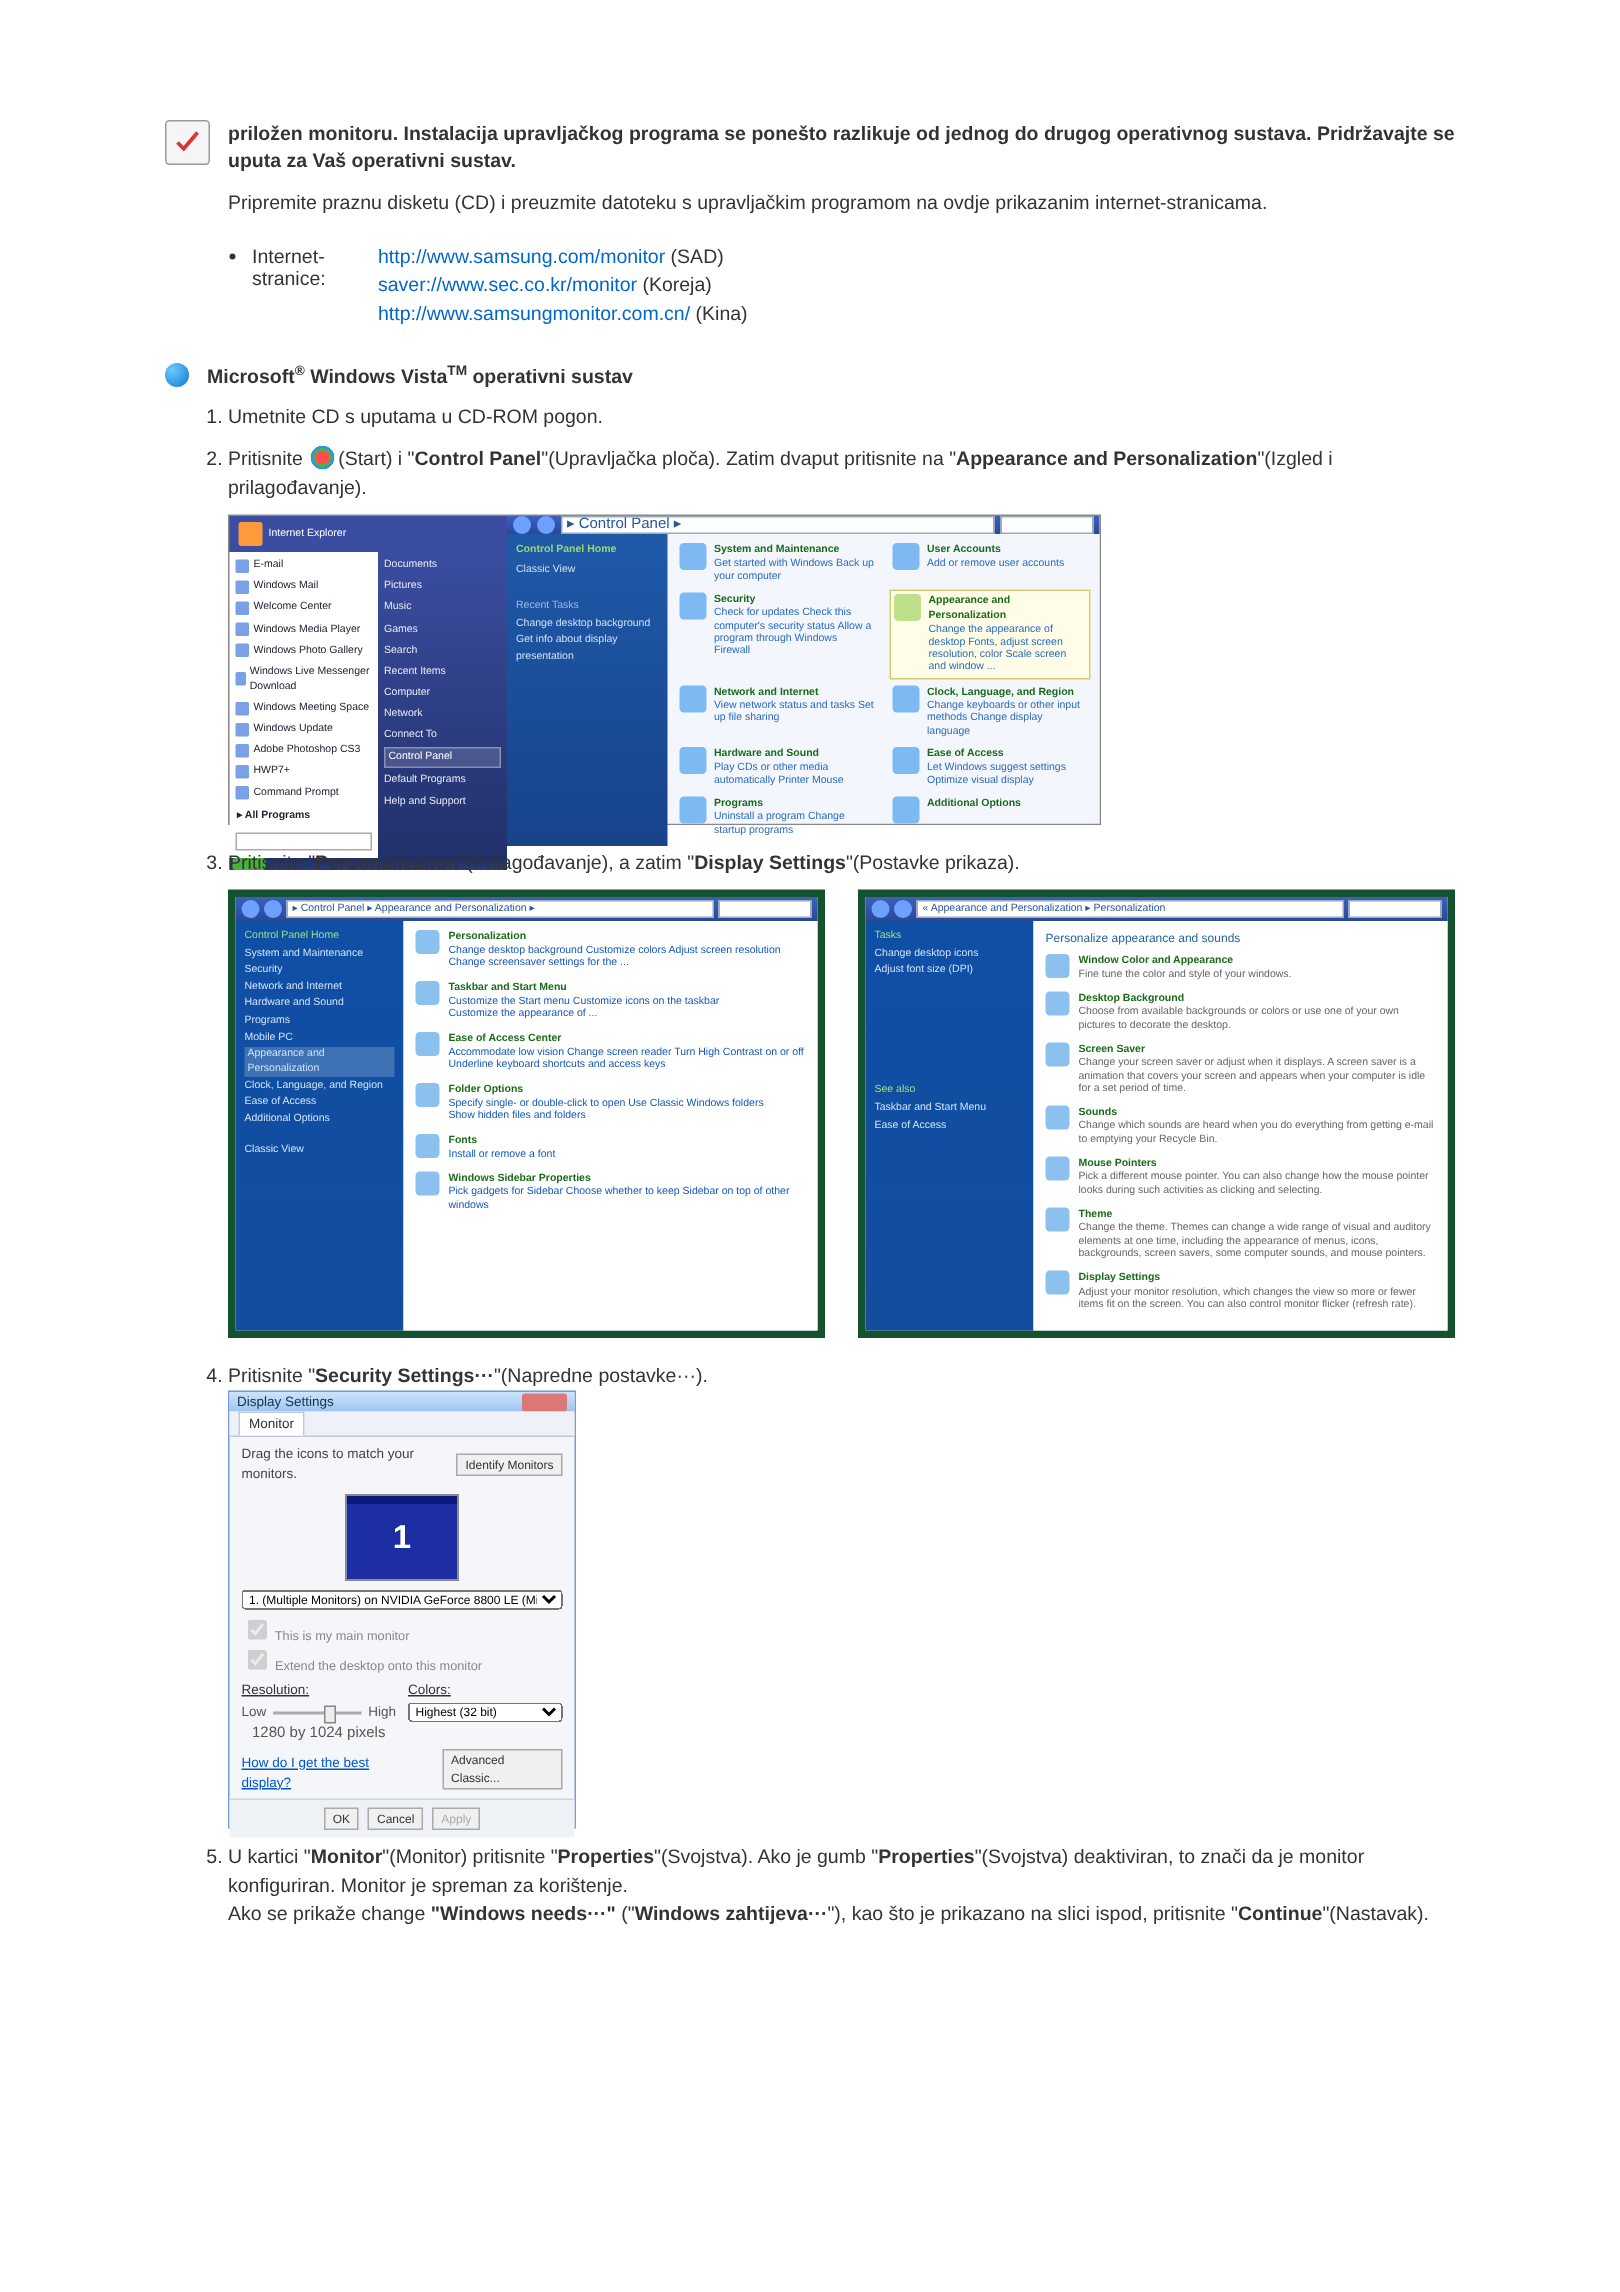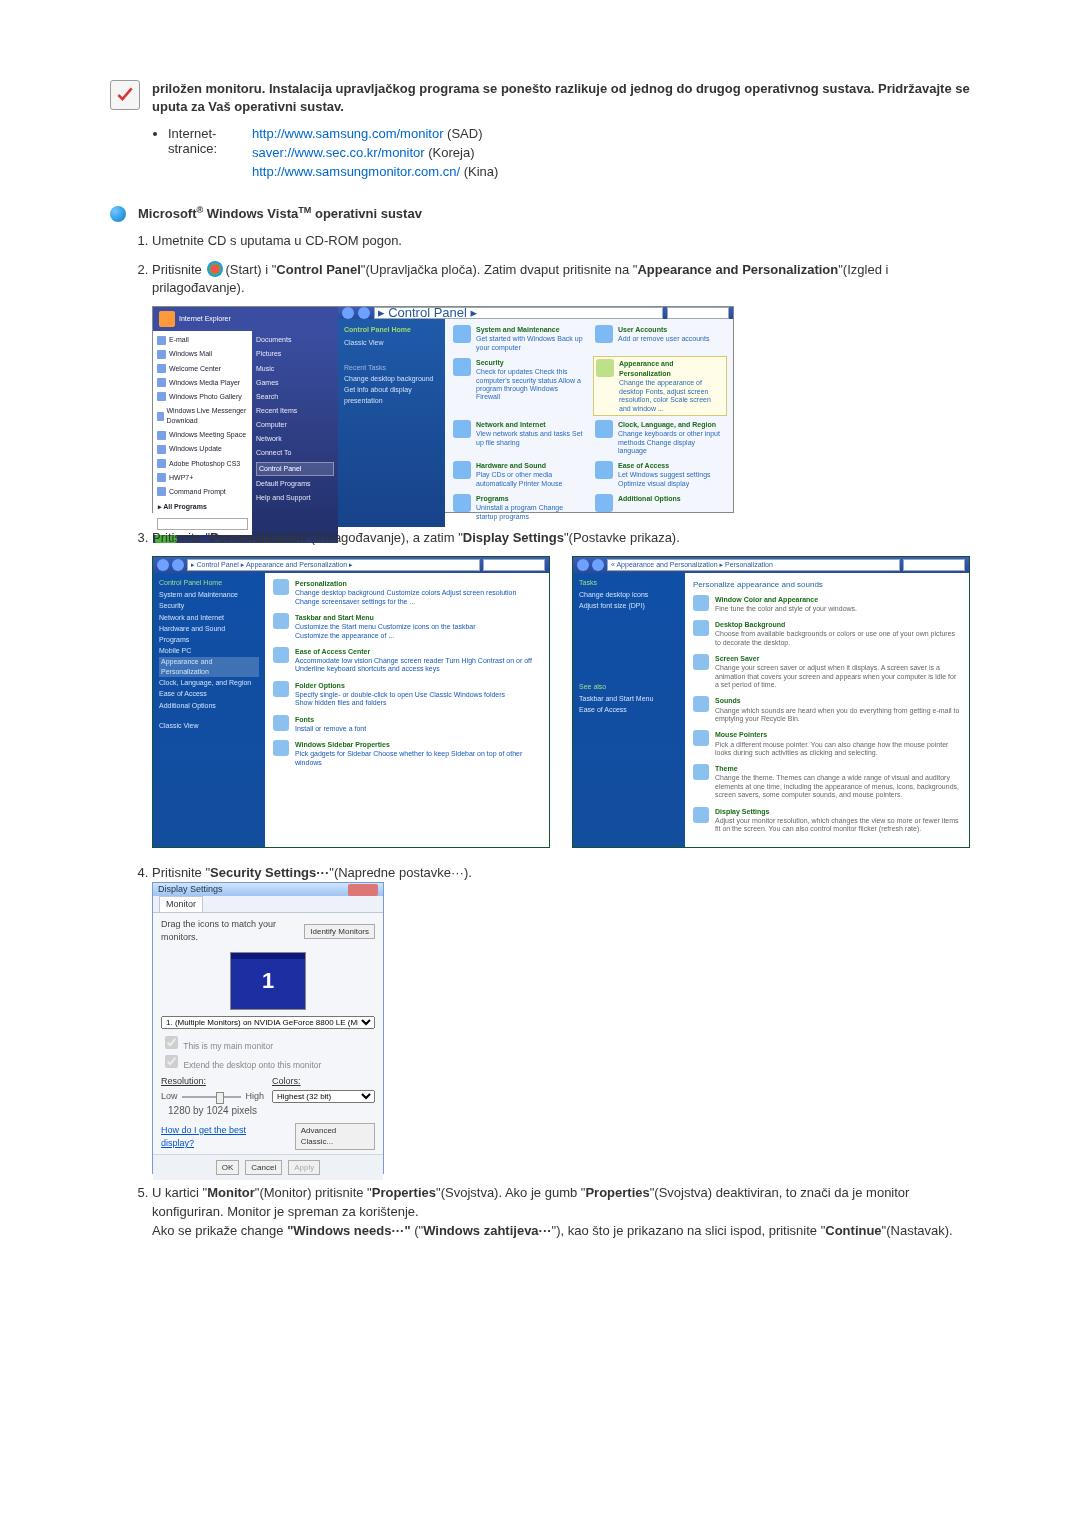--- a/index.html
+++ b/index.html
@@ -71,21 +71,21 @@
     margin: 8px 0 16px 0;
     border: 1px solid #888;
   }
   .shot-pair {
     display: flex;
     gap: 22px;
     margin: 8px 0 16px 0;
   }
   .shot-pair .shot-half {
     flex: 1;
-    border: 1px solid #14532d;
+    border: 5px solid #14532d;
     min-height: 175px;
   }
   .shot1 { width: 580px; height: 205px; display: flex; }
   .start-menu {
     width: 185px;
     background: linear-gradient(#2a3a8a, #1a2550);
     color: #fff;
     display: flex;
     flex-direction: column;
     font-size: 7px;
@@ -104,21 +104,21 @@
   .start-right {
     flex:1; background:linear-gradient(#3b4da0,#22306a); padding:3px 4px; display:flex;flex-direction:column; gap:2px;
   }
   .start-right .r-item { color:#e8e8f5; padding:1px 0; }
   .start-right .hl { background: rgba(255,255,255,0.15); border:1px solid rgba(255,255,255,0.35); color:#fff; padding:1px 2px; }
   .taskbar { height:11px; background:linear-gradient(#1f2e66,#2b3b7a); display:flex; align-items:center; gap:2px; padding:0 2px; }
   .tb-start { width:22px;height:8px;background:#49b23a;border-radius:2px; }
   .cpanel {
     flex:1; background:#f3f6fd; display:flex; flex-direction:column;
   }
-  .cp-titlebar { height:18px; background:linear-gradient(#3b5fbb,#274a99); display:flex; align-items:flex-start; padding:0 4px; gap:4px; font-size:13px; color:#fff; }
+  .cp-titlebar { height:18px; background:linear-gradient(#3b5fbb,#274a99); display:flex; align-items:flex-start; padding:0 4px; gap:4px; font-size:10px; color:#fff; }
   .nav-btn { width:12px;height:12px;border-radius:50%;background:#6ea0ff; }
   .cp-addr { flex:1; background:#fff; height:10px; border:1px solid #9ab; color:#27579f; display:flex; align-items:center; padding:0 3px; }
   .cp-search { width:60px; background:#fff; height:10px; border:1px solid #9ab; }
   .cp-body { flex:1; display:flex; }
   .cp-side { width:95px; background:linear-gradient(#1f5aa9,#17438a); color:#dfe9f7; padding:6px 6px; font-size:7px; }
   .cp-side .hd { color:#9bd86c; font-weight:bold; margin-bottom:3px; }
   .cp-side .li { color:#cfe0f7; margin:1px 0; }
   .cp-side .note { margin-top:14px; color:#9db7e2; }
   .cp-main { flex:1; padding:6px 8px; display:grid; grid-template-columns:1fr 1fr; gap:6px 12px; font-size:7px; }
   .cat { display:flex; gap:5px; }
@@ -183,20 +183,21 @@
 
   <div class="top-row">
     <div class="check-icon">
       <svg viewBox="0 0 24 24">
           <path d="M4 12 l5 5 l11 -13" fill="none" stroke="#d33" stroke-width="3"></path>
         </svg>
     </div>
     <div class="bold-intro">priložen monitoru. Instalacija upravljačkog programa se ponešto razlikuje od jednog do drugog operativnog sustava. Pridržavajte se uputa za Vaš operativni sustav.</div>
   </div>
 
+  <div class="body-para">Pripremite praznu disketu (CD) i preuzmite datoteku s upravljačkim programom na ovdje prikazanim internet-stranicama.</div>
 
   <div class="bullet-row">
     <div class="bullet-col-left">
       <ul>
           <li>Internet-stranice:</li>
         </ul>
     </div>
     <div class="links-col">
       <div><a class="link">http://www.samsung.com/monitor</a><span> (SAD)</span></div>
       <div><a class="link">saver://www.sec.co.kr/monitor</a><span> (Koreja)</span></div>
@@ -586,21 +587,21 @@
               <div class="trk"></div>
               <span>High</span>
             </div>
             <div class="ds-readout">1280 by 1024 pixels</div>
           </div>
           <div class="ds-col">
             <div class="lbl">Colors:</div>
             <select class="ds-select2"><option>Highest (32 bit)</option></select>
           </div>
         </div>
-        <div style="display:flex;align-items:flex-end">
+        <div style="display:flex;align-items:center">
           <div class="ds-link">How do I get the best display?</div>
           <div style="flex:1"></div>
           <div class="ds-adv-row">
               <span class="ds-btn">Advanced Classic...</span>
             </div>
         </div>
         <div class="ds-bottom">
           <span class="ds-btn">OK</span>
           <span class="ds-btn">Cancel</span>
           <span class="ds-btn">Apply</span>

